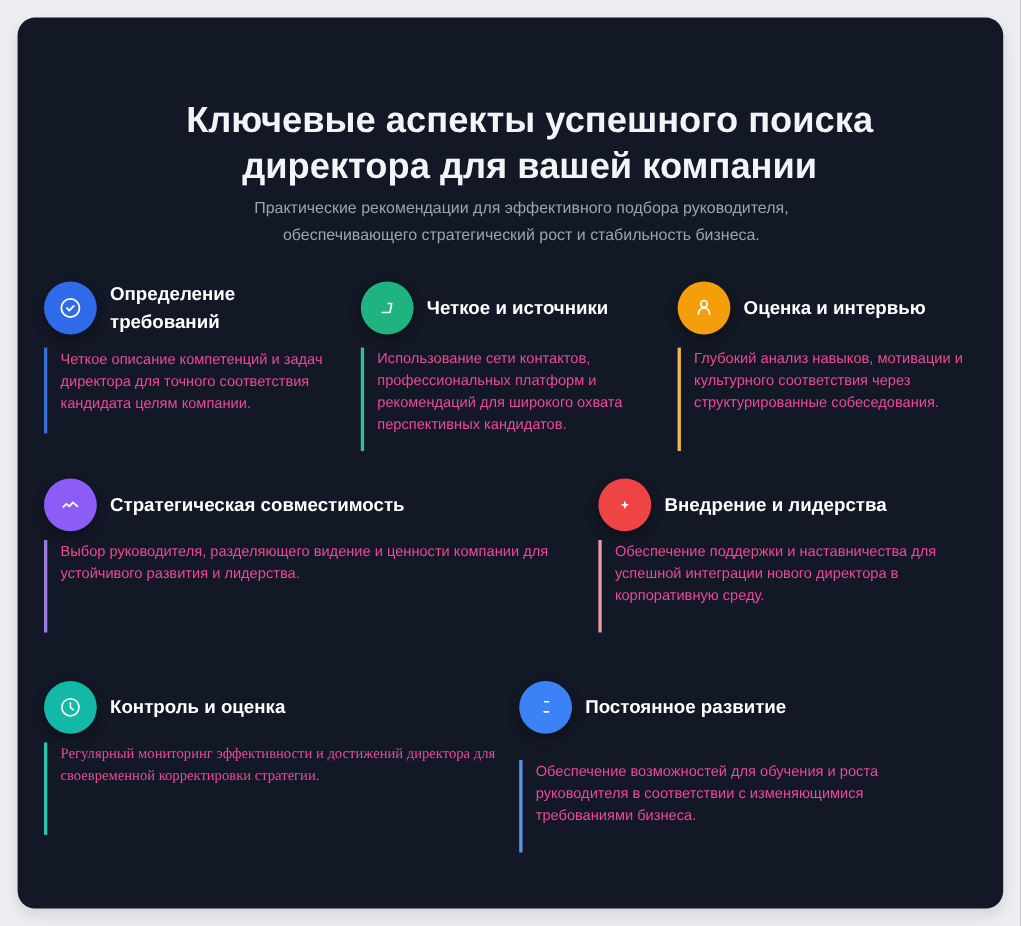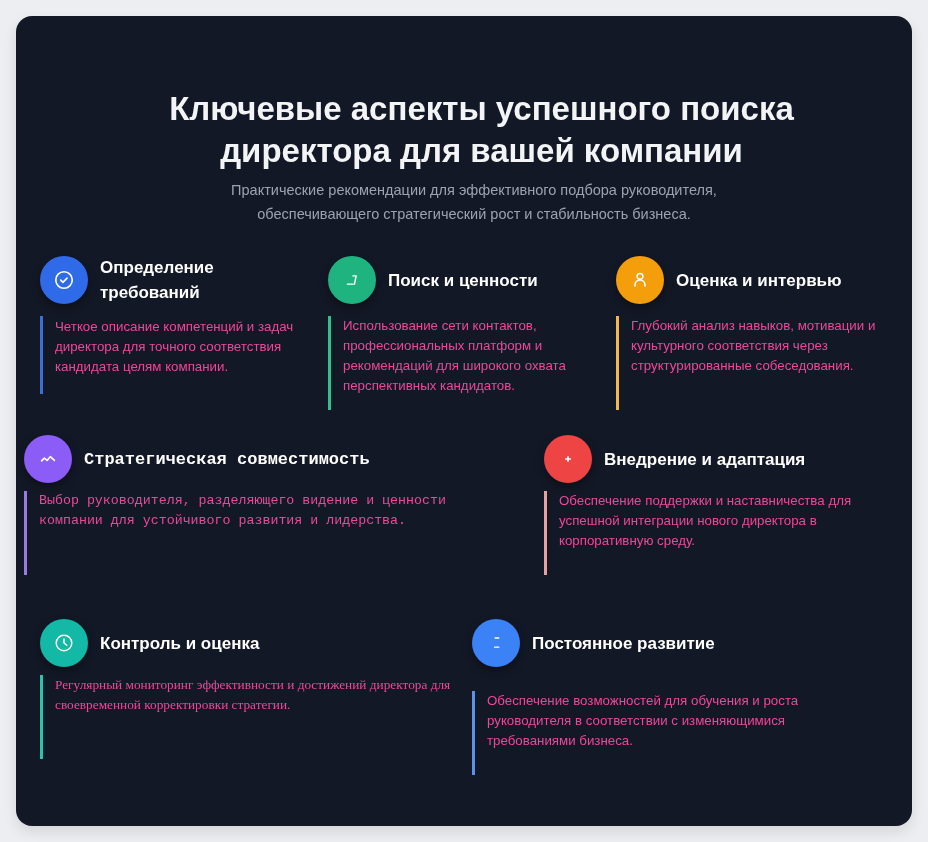--- a/index.html
+++ b/index.html
@@ -104,58 +104,58 @@
     <div class="item-desc" style="top:60px; width:275px; height:78px; border-left-color:#3b6fd9; padding-top:1px;">Четкое описание компетенций и задач директора для точного соответствия кандидата целям компании.</div>
   </div>
 
   <div class="item" style="left:312px; top:240px; width:280px;">
     <div class="item-head">
       <div class="icon" style="background:#1fb47f;">
         <svg viewBox="0 0 24 24" fill="none" stroke="#ffffff" stroke-width="1.6" stroke-linecap="round" stroke-linejoin="round">
           <path d="M7 16.5h6.5M13 7.5h3.5M16.5 7.5l-1.8 9"></path>
         </svg>
       </div>
-      <div class="item-title">Поиск и ценности</div>
+      <div class="item-title">Четкое и источники</div>
     </div>
     <div class="item-desc" style="top:60px; width:270px; height:94px; border-left-color:#34c08a; padding-top:0px;">Использование сети контактов, профессиональных платформ и рекомендаций для широкого охвата перспективных кандидатов.</div>
   </div>
 
   <div class="item" style="left:600px; top:240px; width:280px;">
     <div class="item-head">
       <div class="icon" style="background:#f59e0b;">
         <svg viewBox="0 0 24 24" fill="none" stroke="#ffffff" stroke-width="1.6" stroke-linecap="round" stroke-linejoin="round">
           <circle cx="12" cy="8" r="3.2"></circle>
           <path d="M6.5 18.5v-1a5.5 5.5 0 0 1 11 0v1"></path>
         </svg>
       </div>
       <div class="item-title">Оценка и интервью</div>
     </div>
     <div class="item-desc" style="top:60px; width:275px; height:94px; border-left-color:#f2b84b; padding-top:0px;">Глубокий анализ навыков, мотивации и культурного соответствия через структурированные собеседования.</div>
   </div>
 
-  <div class="item" style="left:8px; top:419px; width:490px;font-family:Liberation Mono, monospace;">
+  <div class="item" style="left:24px; top:419px; width:490px;">
     <div class="item-head">
       <div class="icon" style="background:#8b5cf6;">
         <svg viewBox="0 0 24 24" fill="none" stroke="#ffffff" stroke-width="1.8" stroke-linecap="round" stroke-linejoin="round">
           <path d="M5 14l3-3 3 2.5 3.5-4 4.5 4"></path>
         </svg>
       </div>
       <div class="item-title">Стратегическая совместимость</div>
     </div>
     <div class="item-desc" style="top:56px; width:490px; height:84px; border-left-color:#9b7be0; padding-top:0px;">Выбор руководителя, разделяющего видение и ценности компании для устойчивого развития и лидерства.</div>
   </div>
 
   <div class="item" style="left:528px; top:419px; width:350px;">
     <div class="item-head">
       <div class="icon" style="background:#ef4444;">
         <svg viewBox="0 0 24 24" fill="none" stroke="#ffffff" stroke-width="1.8" stroke-linecap="round">
           <path d="M12 9.5v5M9.5 12h5"></path>
         </svg>
       </div>
-      <div class="item-title">Внедрение и адаптация</div>
+      <div class="item-title">Внедрение и лидерства</div>
     </div>
     <div class="item-desc" style="top:56px; width:340px; height:84px; border-left-color:#e9a0a0; padding-top:0px;">Обеспечение поддержки и наставничества для успешной интеграции нового директора в корпоративную среду.</div>
   </div>
 
   <div class="item" style="left:24px; top:603px; width:420px;">
     <div class="item-head">
       <div class="icon" style="background:#14b8a6;">
         <svg viewBox="0 0 24 24" fill="none" stroke="#ffffff" stroke-width="1.6" stroke-linecap="round" stroke-linejoin="round">
           <circle cx="12" cy="12" r="8.5"></circle>
           <path d="M12 7.5V12l3 2.5"></path>

